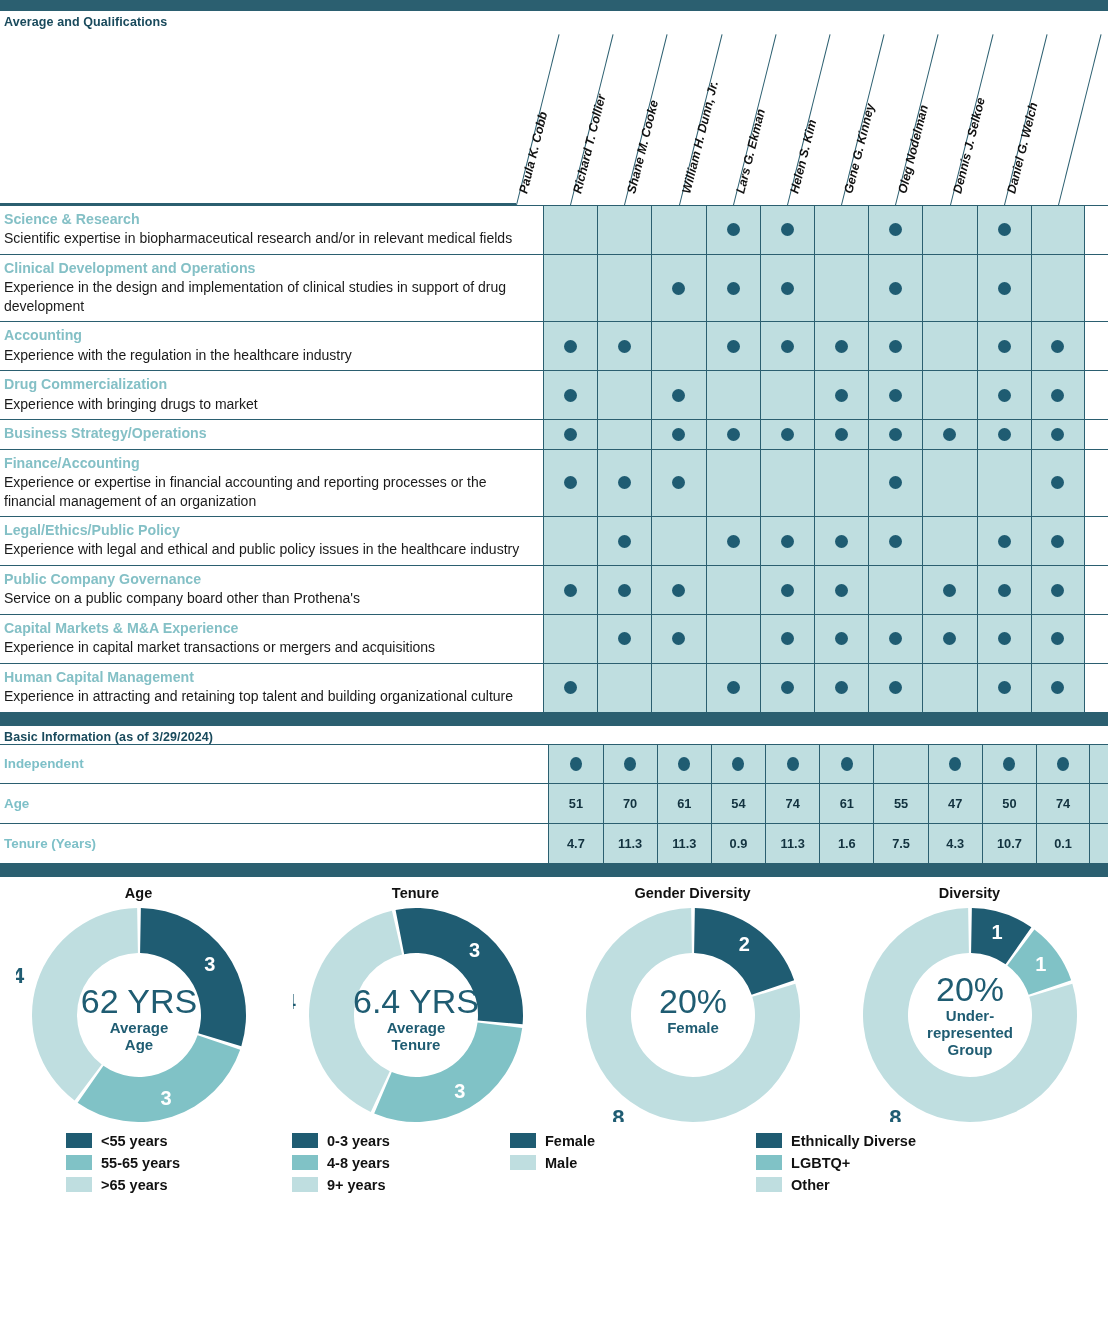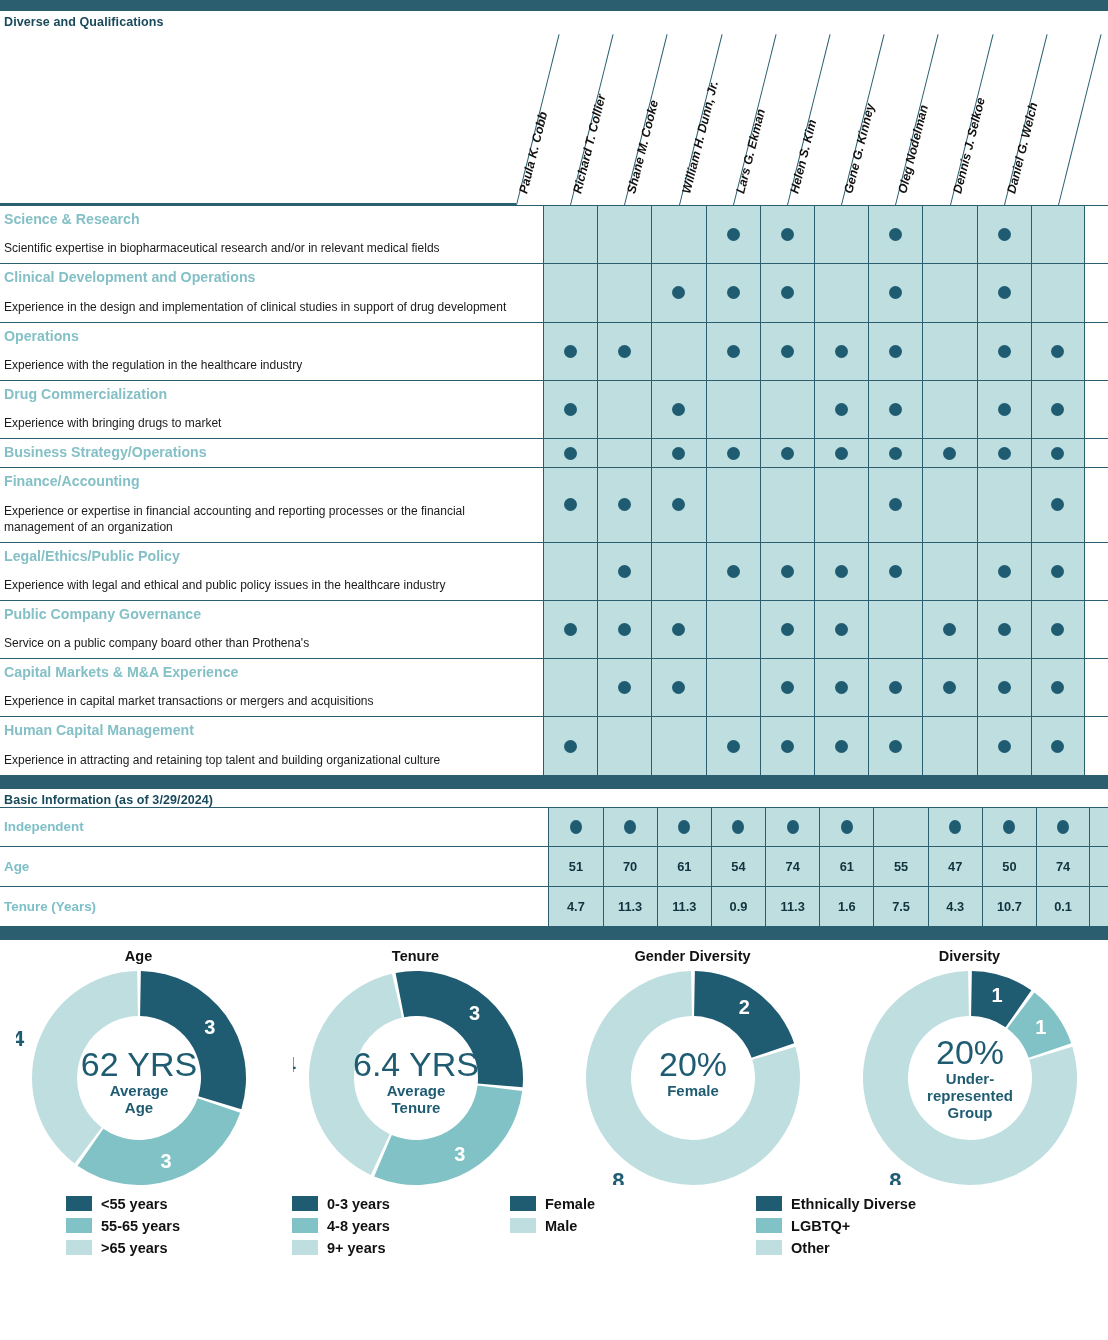--- a/index.html
+++ b/index.html
@@ -44,21 +44,21 @@
   #hdr-underline {
     position:absolute; left:0; bottom:0; width:516px; height:1.6px; background:#2b5f70;
   }
 
   
   #matrix { position:relative; width:1108px; }
   .srow { position:relative; display:flex; border-bottom:1.4px solid #2b5f70; }
   .srow:first-child { border-top:1.4px solid #2b5f70; }
   .sdesc { width:543px; padding:5px 6px 6px 4px; }
   .sname { font-size:14.2px; font-weight:bold; color:#84c0c6; line-height:1.22; }
-  .stext { font-size:12px; color:#1a1a1a; line-height:1.33; margin-top:13px; }
+  .stext { font-size:14px; color:#1a1a1a; line-height:1.33; margin-top:1px; }
   .scells { width:542px; display:flex; background:#bfdee0; }
   .cell {
     width:54.2px; border-left:1px solid #2b5f70;
     display:flex; align-items:center; justify-content:center;
   }
   .cell:last-child { border-right:1px solid #2b5f70; }
   .dot { width:13px; height:13px; border-radius:50%; background:#1f5c72; }
   .dot.hidden { visibility:hidden; }
 
   
@@ -95,21 +95,21 @@
   .legend.g4 { padding-left:80px; }
   .legend-row { display:flex; align-items:center; height:22px; }
   .swatch { width:26px; height:15px; margin-right:9px; flex:0 0 auto; }
   .legend-label { font-size:14.5px; font-weight:bold; color:#111; white-space:nowrap; }
 </style>
 </head>
 <body>
 
 <div id="topbar" class="bar-dark"></div>
 
-<div class="section-title">Diverse and Qualifications</div>
+<div class="section-title">Average and Qualifications</div>
 
 <div id="header-band">
   <div id="name-cols">
       <div class="name-slot" style="left: 516px;">
         <div class="rule"></div>
         <div class="label">Paula K. Cobb</div>
       </div>
       <div class="name-slot" style="left: 570.2px;">
         <div class="rule"></div>
         <div class="label">Richard T. Collier</div>
@@ -225,21 +225,21 @@
         <div class="cell">
           <div class="dot"></div>
         </div>
         <div class="cell">
           <div class="dot hidden"></div>
         </div>
       </div>
     </div>
     <div class="srow">
       <div class="sdesc">
-        <div class="sname">Operations</div>
+        <div class="sname">Accounting</div>
         <div class="stext">Experience with the regulation in the healthcare industry</div>
       </div>
       <div class="scells">
         <div class="cell">
           <div class="dot"></div>
         </div>
         <div class="cell">
           <div class="dot"></div>
         </div>
         <div class="cell">

